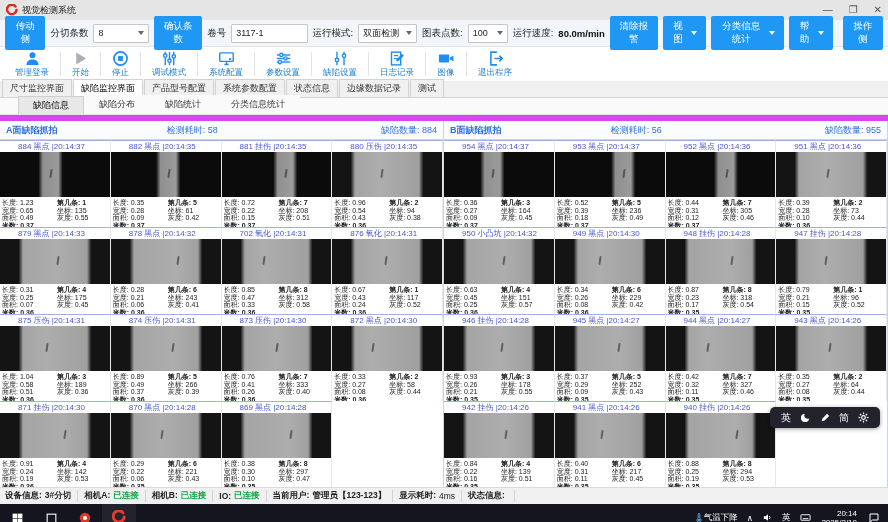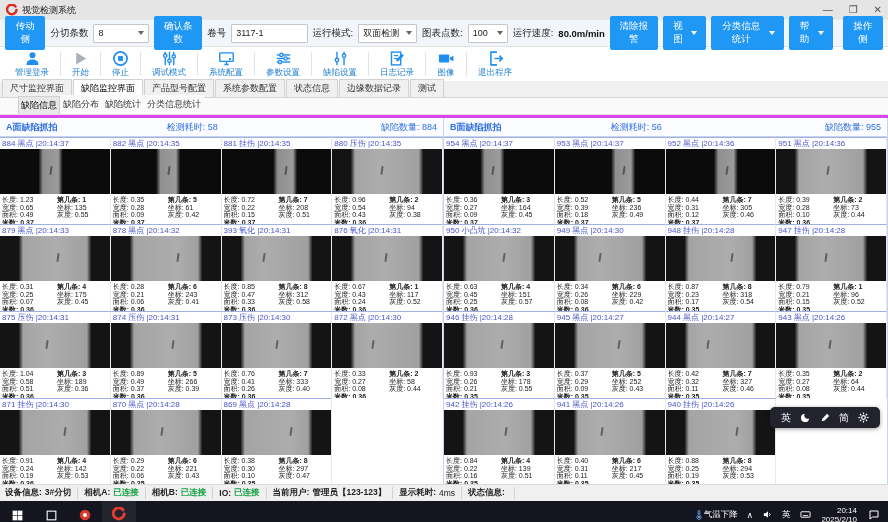--- a/index.html
+++ b/index.html
@@ -22,32 +22,32 @@
   
   .toolbar2{height:34px;background:#fff;display:flex;align-items:center;padding:0 4px;}
   .tbtn{display:flex;flex-direction:column;align-items:center;justify-content:center;gap:0px;padding:0 11px;font-size:8.5px;color:#1f7fd0;white-space:nowrap;}
   .tbtn .ic{height:17px;display:flex;align-items:center;}
   .tsep{width:1px;height:24px;background:#e4e4e4;}
   
   .maintabs{height:16px;background:#f0f0f0;display:flex;align-items:flex-end;font-size:9px;border-bottom:1px solid #d5d5d5;padding-left:2px;}
   .mtab{padding:2px 7px;border:1px solid #d2d2d2;border-bottom:none;background:#f0f0f0;margin-right:1px;color:#333;}
   .mtab.active{background:#fff;color:#000;}
   .subtabs{height:16px;background:#fafafa;display:flex;align-items:flex-end;font-size:9px;padding-left:18px;border-bottom:1px solid #e4e4e4;}
-  .stab{padding:2px 2px;color:#333;background:#fafafa;border:1px solid transparent;}
+  .stab{padding:2px 14px;color:#333;background:#fafafa;border:1px solid transparent;}
   .stab.active{background:#e8e8e8;border:1px solid #d0d0d0;border-bottom:none;color:#000;}
   
-  .panels{height:366px;display:flex;border-top:3px solid #d946ef;}
+  .panels{height:366px;display:flex;border-top:6px solid #d946ef;}
   .panel{width:444px;box-sizing:border-box;border-right:1px solid #c9d4ec;display:flex;flex-direction:column;overflow:hidden;}
   .phead{height:18px;flex:0 0 18px;display:flex;align-items:center;font-size:9px;padding:0 6px;background:#fbfcff;border-bottom:1px solid #c9d4ec;color:#2e6fe0;}
   .phead .ptitle{font-weight:bold;color:#2e6fe0;}
   .phead .pmid{flex:1;text-align:center;}
   .phead .pright{min-width:110px;text-align:right;}
   .grid{display:grid;grid-template-columns:repeat(4,1fr);grid-auto-rows:87px;}
   .cell{border-right:1px solid #e8e8e8;border-top:1px solid #9fb0e2;display:flex;flex-direction:column;overflow:hidden;background:#fff;}
-  .chead{height:11px;flex:0 0 11px;font-size:8px;line-height:11px;color:#4a55cc;padding:0 2px;white-space:nowrap;overflow:hidden;}
+  .chead{height:11px;flex:0 0 11px;font-size:8px;line-height:11px;color:#4a55cc;padding:0 18px;white-space:nowrap;overflow:hidden;}
   .cimg{height:45px;flex:0 0 45px;position:relative;background:#777;}
   .speck{position:absolute;top:38%;width:2px;height:9px;background:#222;opacity:.55;transform:rotate(8deg);border-radius:1px;}
   .cdet{flex:1;display:flex;font-size:7px;line-height:7.6px;color:#222;padding:2px 2px 0 2px;}
   .cdet .colL{width:52%;}
   .cdet .colR{width:48%;}
   .cdet .ln{white-space:nowrap;overflow:hidden;}
   .cdet .b{font-weight:bold;}
   
   .statusbar{height:16px;background:#f0f0f0;border-top:1px solid #dadada;display:flex;align-items:center;font-size:8.5px;padding:0 5px;color:#222;}
   .sseg{display:flex;align-items:center;gap:3px;padding:0 6px;border-right:1px solid #d2d2d2;white-space:nowrap;}
@@ -377,21 +377,21 @@
                 <div class="ln b">米数: 0.36</div>
               </div>
               <div class="colR">
                 <div class="ln b">第几条: 6</div>
                 <div class="ln">坐标: 243</div>
                 <div class="ln">灰度: 0.41</div>
               </div>
             </div>
           </div>
           <div class="cell">
-            <div class="chead">393 氧化 |20:14:31</div>
+            <div class="chead">702 氧化 |20:14:31</div>
             <div class="cimg" style="background: linear-gradient(90deg, rgb(20, 20, 20) 0%, rgb(20, 20, 20) 17%, rgb(164, 164, 164) 21%, rgb(173, 173, 173) 38%, rgb(160, 160, 160) 79%, rgb(20, 20, 20) 83%);">
               <i class="speck" style="left: 38%;"></i>
             </div>
             <div class="cdet">
               <div class="colL">
                 <div class="ln">长度: 0.85</div>
                 <div class="ln">宽度: 0.47</div>
                 <div class="ln">面积: 0.33</div>
                 <div class="ln b">米数: 0.36</div>
               </div>

